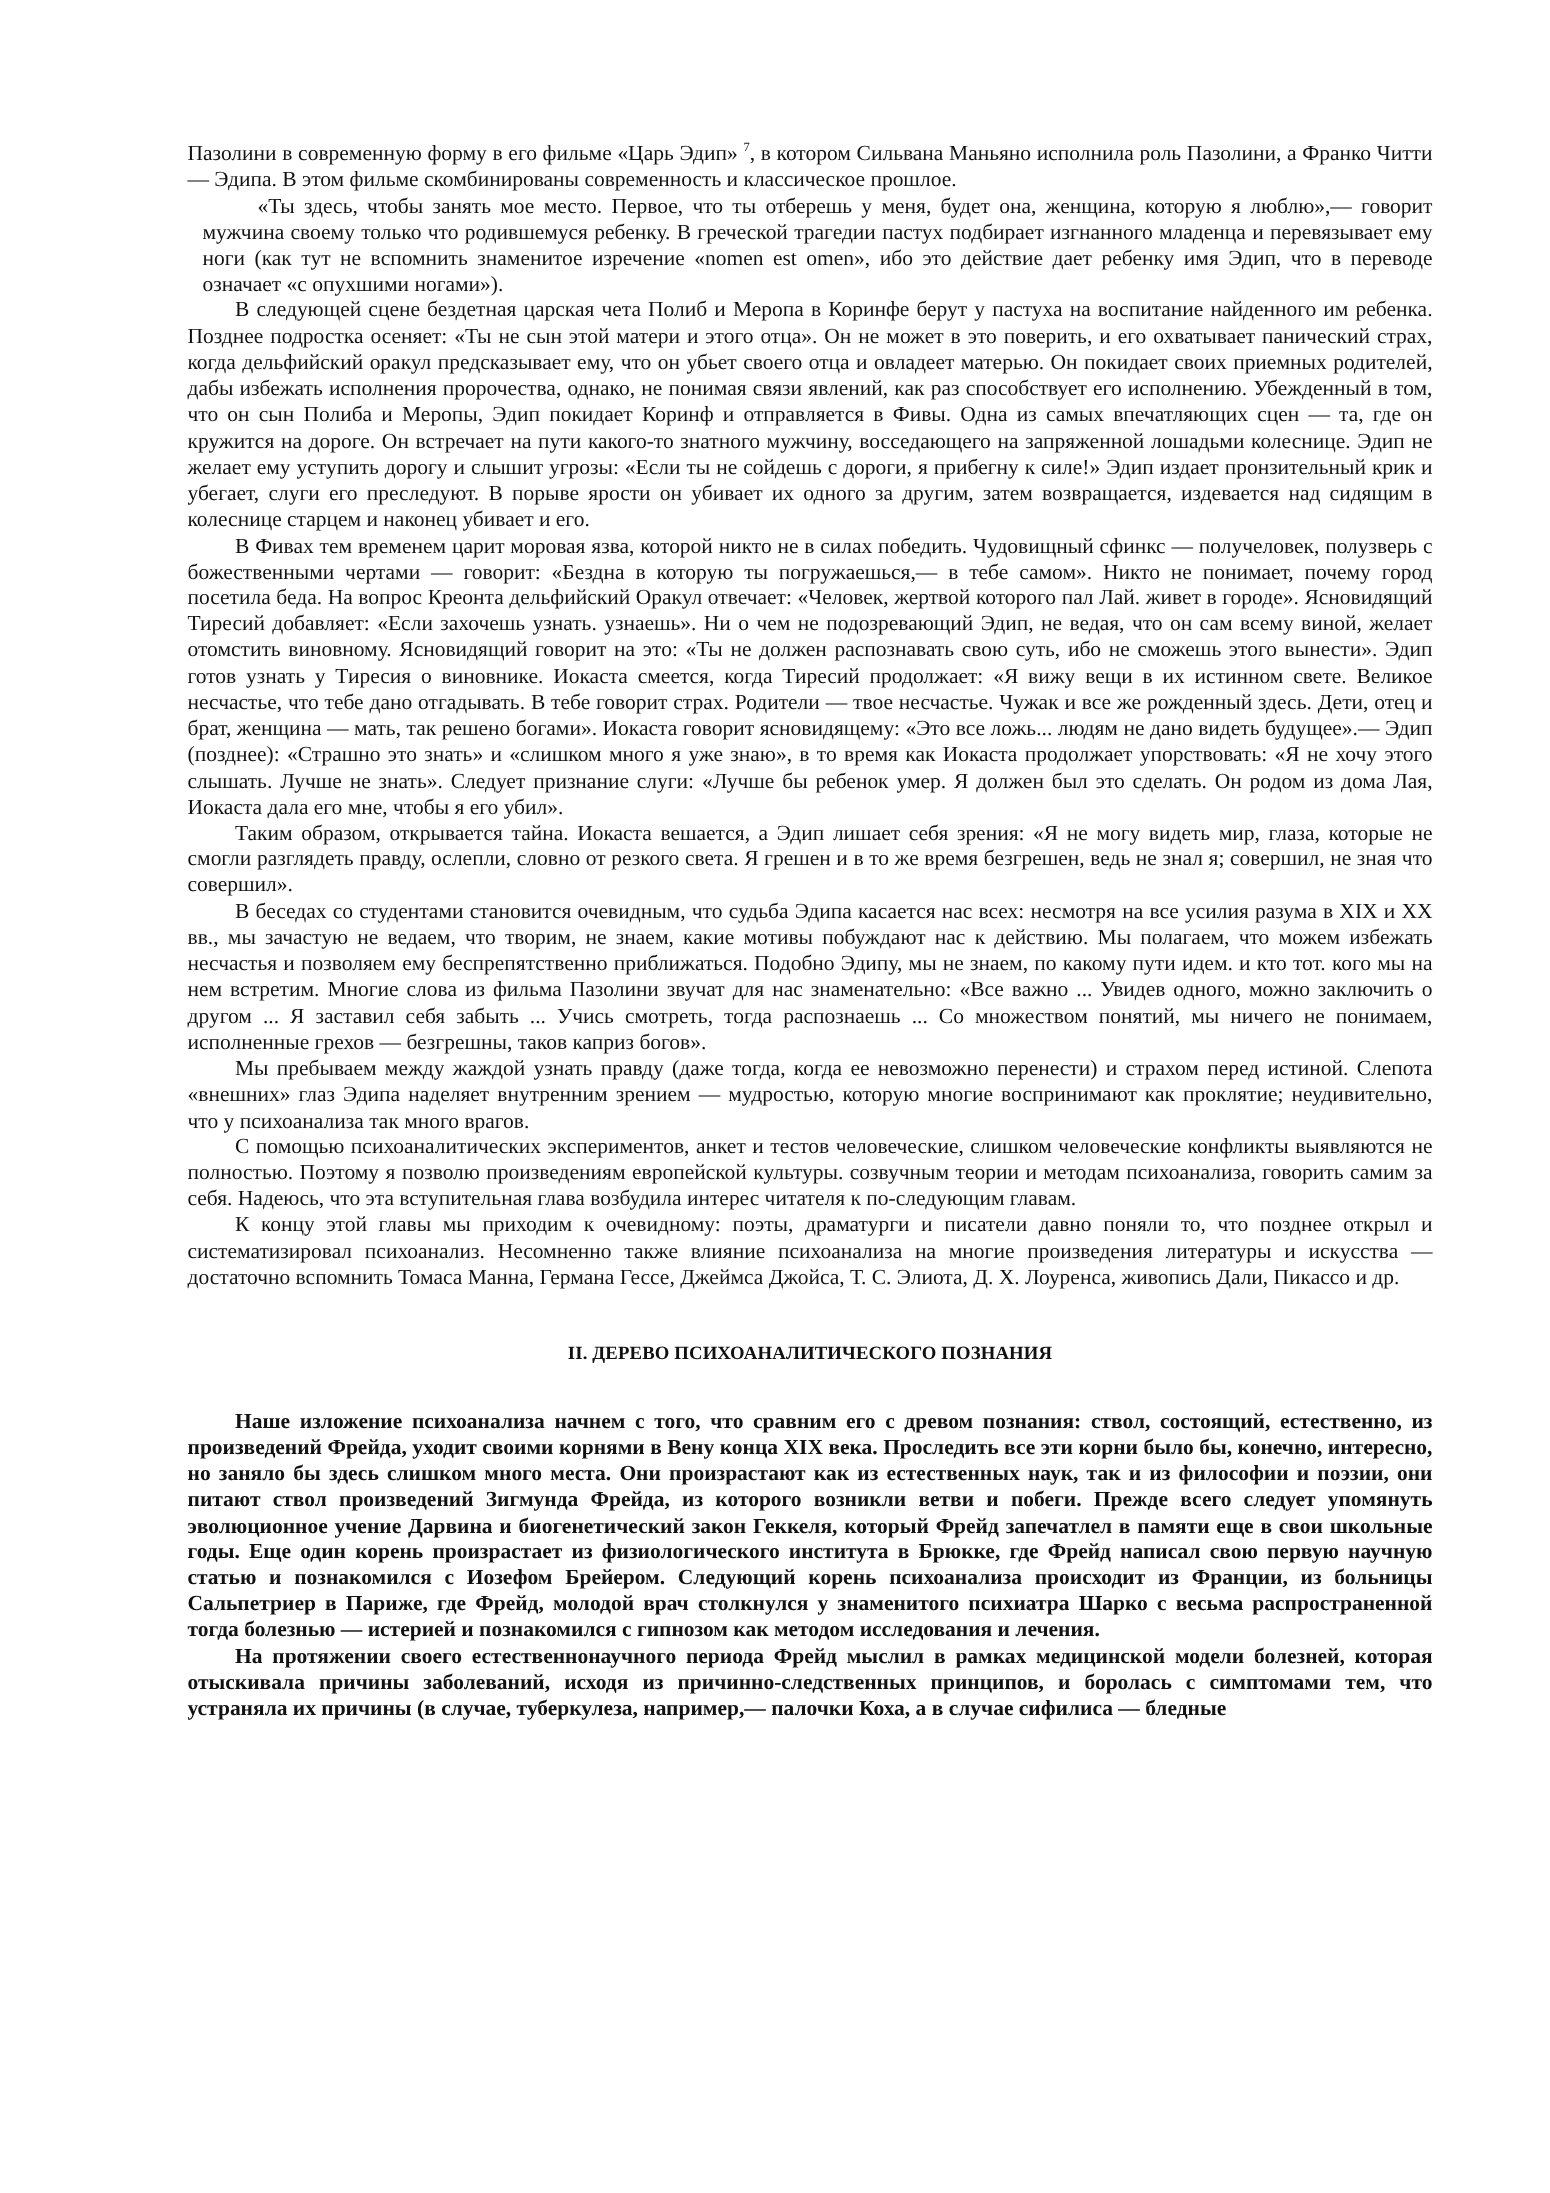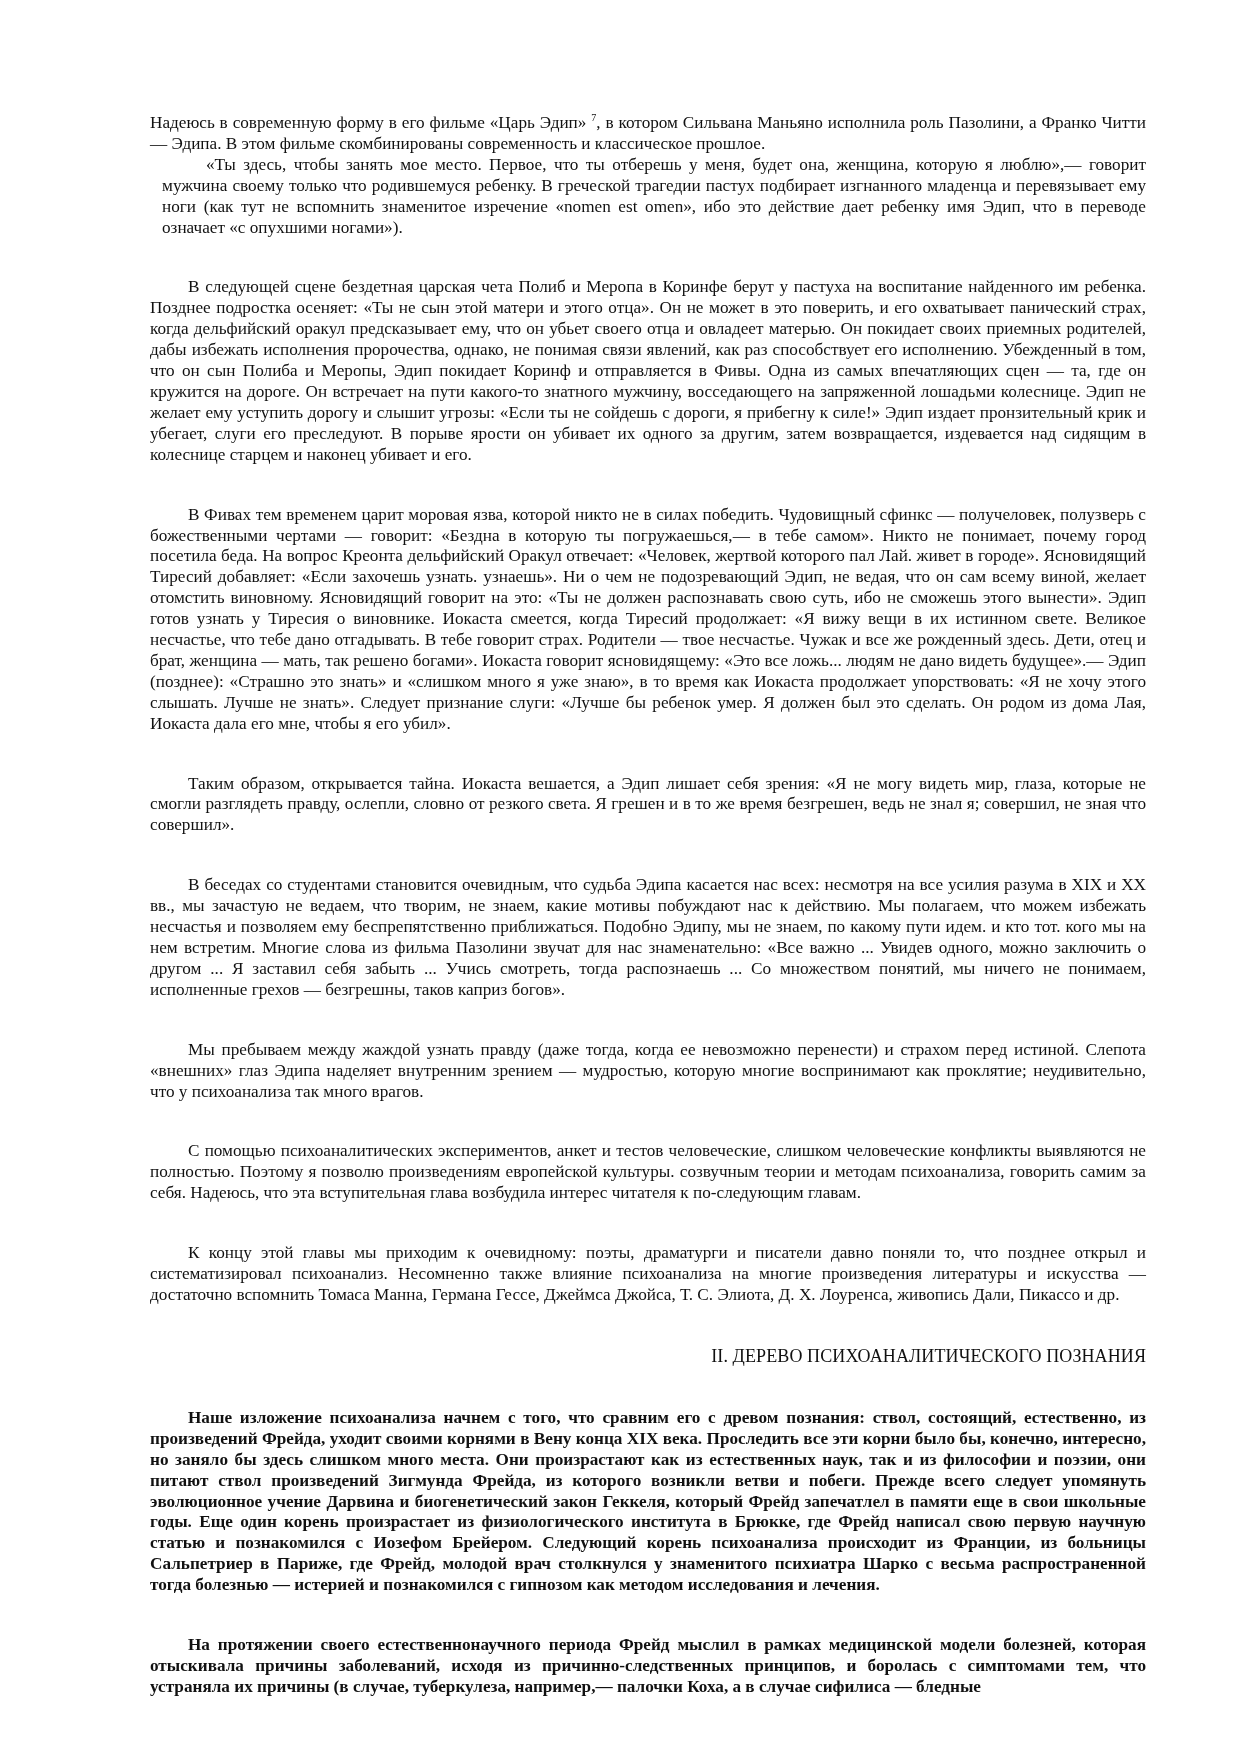--- a/index.html
+++ b/index.html
@@ -9,48 +9,48 @@
     left: 150px;
     top: 113px;
     width: 996px;
     font-family: "Liberation Serif", "DejaVu Serif", serif;
     font-size: 17.2px;
     line-height: 20.9px;
     color: #111;
     text-align: justify;
   }
   .page p { margin: 0; text-indent: 0; }
-  .page p.indent { text-indent: 38px; margin-top: 39px; }
+  .page p.indent { text-indent: 38px; }
   .page p.indent-first { text-indent: 44px; margin-left: 12px; }
   sup { font-size: 10px; line-height: 0; vertical-align: 7px; }
   h1.chapter {
     font-family: "Liberation Serif", "DejaVu Serif", serif;
-    font-weight: normal;
-    font-size: 18px;
-    text-align: right;
+    font-weight: bold;
+    font-size: 15px;
+    text-align: center;
     margin: 37px 0 0 0;
     line-height: 26px;
     letter-spacing: 0.1px;
   }
   h2.section {
     font-family: "Liberation Serif", "DejaVu Serif", serif;
     font-weight: bold;
     font-size: 19.5px;
     text-align: center;
     margin: 37px 0 0 0;
     line-height: 24px;
   }
   .after-section { margin-top: 31px; font-weight: bold; }
 </style>
 </head>
 <body>
 
 <div class="page">
 
-  <p><span>Надеюсь в современную форму в его фильме «Царь Эдип» </span><sup>7</sup><span>, в котором Сильвана Маньяно исполнила роль Пазолини, а Франко Читти — Эдипа. В этом фильме скомбинированы современность и классическое прошлое.</span></p>
+  <p><span>Пазолини в современную форму в его фильме «Царь Эдип» </span><sup>7</sup><span>, в котором Сильвана Маньяно исполнила роль Пазолини, а Франко Читти — Эдипа. В этом фильме скомбинированы современность и классическое прошлое.</span></p>
 
   <p class="indent-first">«Ты здесь, чтобы занять мое место. Первое, что ты отберешь у меня, будет она, женщина, которую я люблю»,— говорит мужчина своему только что родившемуся ребенку. В греческой трагедии пастух подбирает изгнанного младенца и перевязывает ему ноги (как тут не вспомнить знаменитое изречение «nomen est omen», ибо это действие дает ребенку имя Эдип, что в переводе означает «с опухшими ногами»).</p>
   <p class="indent">В следующей сцене бездетная царская чета Полиб и Меропа в Коринфе берут у пастуха на воспитание найденного им ребенка. Позднее подростка осеняет: «Ты не сын этой матери и этого отца». Он не может в это поверить, и его охватывает панический страх, когда дельфийский оракул предсказывает ему, что он убьет своего отца и овладеет матерью. Он покидает своих приемных родителей, дабы избежать исполнения пророчества, однако, не понимая связи явлений, как раз способствует его исполнению. Убежденный в том, что он сын Полиба и Меропы, Эдип покидает Коринф и отправляется в Фивы. Одна из самых впечатляющих сцен — та, где он кружится на дороге. Он встречает на пути какого-то знатного мужчину, восседающего на запряженной лошадьми колеснице. Эдип не желает ему уступить дорогу и слышит угрозы: «Если ты не сойдешь с дороги, я прибегну к силе!» Эдип издает пронзительный крик и убегает, слуги его преследуют. В порыве ярости он убивает их одного за другим, затем возвращается, издевается над сидящим в колеснице старцем и наконец убивает и его.</p>
   <p class="indent">В Фивах тем временем царит моровая язва, которой никто не в силах победить. Чудовищный сфинкс — получеловек, полузверь с божественными чертами — говорит: «Бездна в которую ты погружаешься,— в тебе самом». Никто не понимает, почему город посетила беда. На вопрос Креонта дельфийский Оракул отвечает: «Человек, жертвой которого пал Лай. живет в городе». Ясновидящий Тиресий добавляет: «Если захочешь узнать. узнаешь». Ни о чем не подозревающий Эдип, не ведая, что он сам всему виной, желает отомстить виновному. Ясновидящий говорит на это: «Ты не должен распознавать свою суть, ибо не сможешь этого вынести». Эдип готов узнать у Тиресия о виновнике. Иокаста смеется, когда Тиресий продолжает: «Я вижу вещи в их истинном свете. Великое несчастье, что тебе дано отгадывать. В тебе говорит страх. Родители — твое несчастье. Чужак и все же рожденный здесь. Дети, отец и брат, женщина — мать, так решено богами». Иокаста говорит ясновидящему: «Это все ложь... людям не дано видеть будущее».— Эдип (позднее): «Страшно это знать» и «слишком много я уже знаю», в то время как Иокаста продолжает упорствовать: «Я не хочу этого слышать. Лучше не знать». Следует признание слуги: «Лучше бы ребенок умер. Я должен был это сделать. Он родом из дома Лая, Иокаста дала его мне, чтобы я его убил».</p>
   <p class="indent">Таким образом, открывается тайна. Иокаста вешается, а Эдип лишает себя зрения: «Я не могу видеть мир, глаза, которые не смогли разглядеть правду, ослепли, словно от резкого света. Я грешен и в то же время безгрешен, ведь не знал я; совершил, не зная что совершил».</p>
   <p class="indent">В беседах со студентами становится очевидным, что судьба Эдипа касается нас всех: несмотря на все усилия разума в XIX и XX вв., мы зачастую не ведаем, что творим, не знаем, какие мотивы побуждают нас к действию. Мы полагаем, что можем избежать несчастья и позволяем ему беспрепятственно приближаться. Подобно Эдипу, мы не знаем, по какому пути идем. и кто тот. кого мы на нем встретим. Многие слова из фильма Пазолини звучат для нас знаменательно: «Все важно ... Увидев одного, можно заключить о другом ... Я заставил себя забыть ... Учись смотреть, тогда распознаешь ... Со множеством понятий, мы ничего не понимаем, исполненные грехов — безгрешны, таков каприз богов».</p>
   <p class="indent">Мы пребываем между жаждой узнать правду (даже тогда, когда ее невозможно перенести) и страхом перед истиной. Слепота «внешних» глаз Эдипа наделяет внутренним зрением — мудростью, которую многие воспринимают как проклятие; неудивительно, что у психоанализа так много врагов.</p>
   <p class="indent">С помощью психоаналитических экспериментов, анкет и тестов человеческие, слишком человеческие конфликты выявляются не полностью. Поэтому я позволю произведениям европейской культуры. созвучным теории и методам психоанализа, говорить самим за себя. Надеюсь, что эта вступительная глава возбудила интерес читателя к по-следующим главам.</p>
   <p class="indent">К концу этой главы мы приходим к очевидному: поэты, драматурги и писатели давно поняли то, что позднее открыл и систематизировал психоанализ. Несомненно также влияние психоанализа на многие произведения литературы и искусства — достаточно вспомнить Томаса Манна, Германа Гессе, Джеймса Джойса, Т. С. Элиота, Д. Х. Лоуренса, живопись Дали, Пикассо и др.</p>
 

